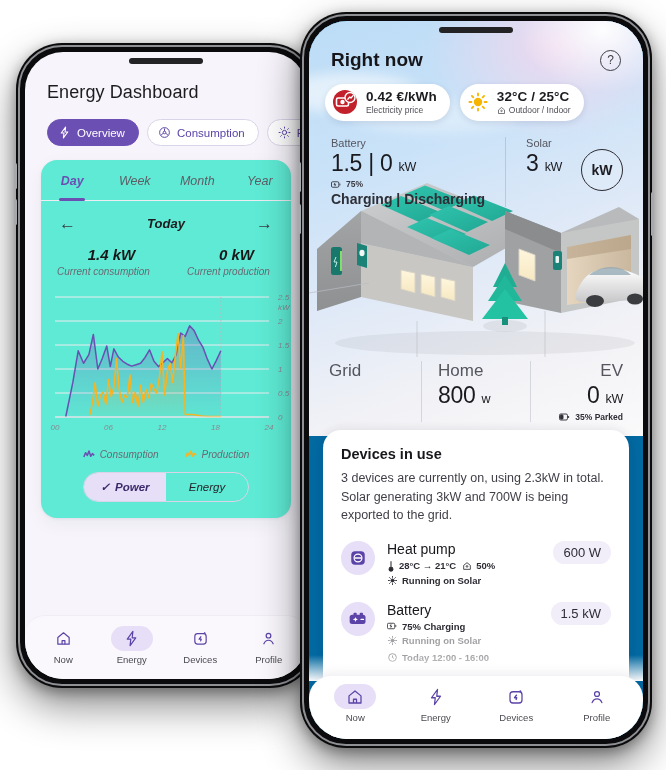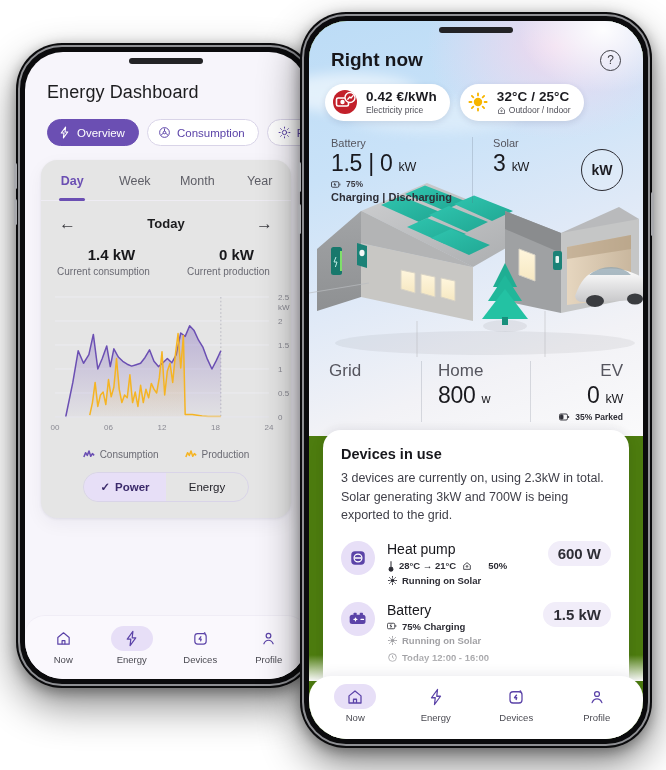--- a/index.html
+++ b/index.html
@@ -45,22 +45,23 @@
   .chip{
     display:flex; align-items:center; gap:6px;
     border-radius:999px; padding:6px 13px 6px 10px;
     font-size:11.5px; white-space:nowrap;
     border:1px solid #d9d4e8; background:#fff; color:#5b43a8;
   }
   .chip.active{ background:#6b4fb3; border-color:#6b4fb3; color:#fff; }
   .chip svg{ display:block; }
 
   .card{
-    background:#e5e5e5; border-radius:16px; margin:0 16px;
+    background:#5eead4; border-radius:16px; margin:0 16px;
     box-shadow:0 1px 3px rgba(20,10,50,.07), 0 6px 18px rgba(20,10,50,.05);
+    font-style:italic;
   }
   .tabs{ display:flex; border-bottom:1px solid #eeecf3; }
   .tab{ flex:1; text-align:center; padding:14px 0 12px; font-size:12.5px; color:#5e5e66; position:relative;}
   .tab.sel{ color:#6b4fb3; font-weight:bold; }
   .tab.sel::after{
     content:""; position:absolute; bottom:-1px; left:50%; transform:translateX(-50%);
     width:26px; height:3px; border-radius:3px; background:#6b4fb3;
   }
   .daynav{ display:flex; align-items:center; justify-content:space-between; padding:14px 18px 4px; }
   .daynav .lbl{ font-size:13px; font-weight:bold; color:#1c1c1e; }
@@ -88,21 +89,21 @@
   }
   .navitem{ flex:1; display:flex; flex-direction:column; align-items:center; gap:3px; }
   .navitem .ic{
     width:42px; height:25px; display:flex; align-items:center; justify-content:center;
     border-radius:999px; color:#5b43a8;
   }
   .navitem.act .ic{ background:#e7dff7; }
   .navitem .tx{ font-size:9.5px; color:#4a4a52; }
 
   
-  .rp-body{ position:absolute; inset:0; display:flex; flex-direction:column; background:#4d7c0f;}
+  .rp-body{ position:absolute; inset:0; display:flex; flex-direction:column; background:#0369a1;}
   .hero{
     position:relative; height:415px; flex:none;
     background:
       radial-gradient(120px 90px at 88% 2%, rgba(255,255,255,.97), rgba(255,255,255,0) 70%),
       radial-gradient(180px 130px at 74% 6%, rgba(246,214,236,.85), rgba(246,214,236,0) 72%),
       linear-gradient(160deg,#bcdcf6 0%,#c9e2f8 30%,#dfe9f7 55%,#f2f2f6 78%,#fafafb 100%);
   }
   .cloud{ position:absolute; border-radius:50%; background:rgba(255,255,255,.55); filter:blur(6px); }
 
   .rp-head{ display:flex; align-items:center; justify-content:space-between; padding:28px 22px 0; position:relative; z-index:3;}
@@ -119,21 +120,21 @@
   .pill .v{ font-size:13.5px; font-weight:bold; color:#1b1b20; letter-spacing:.1px;}
   .pill .s{ font-size:8.5px; color:#4f4f58; display:flex; align-items:center; gap:3px; margin-top:1px;}
 
   .stats-top{ display:flex; padding:16px 0 0 22px; position:relative; z-index:3; }
   .st{ padding-right:20px; }
   .st.divl{ border-left:1px solid rgba(90,100,120,.22); padding-left:20px; }
   .st .lab{ font-size:11px; color:#55555e; }
   .st .big{ font-size:23px; color:#19191e; margin-top:1px; letter-spacing:-.3px;}
   .st .big small{ font-size:12.5px; font-weight:normal;}
   .st .sub{ font-size:8.5px; color:#3a3a42; font-weight:bold; margin-top:2px; display:flex; align-items:center; gap:4px;}
-  .st .sub2{ font-size:11px; color:#2e2e36; font-weight:bold; margin-top:2px;}
+  .st .sub2{ font-size:14px; color:#2e2e36; font-weight:bold; margin-top:2px;}
   .kwbadge{
     position:absolute; right:20px; top:128px; width:42px; height:42px; border-radius:50%;
     border:1.4px solid #2b2b32; display:flex; align-items:center; justify-content:center;
     font-size:14px; font-weight:bold; color:#1c1c22; background:rgba(255,255,255,.12); z-index:4;
   }
 
   .house{ position:absolute; left:0; right:0; top:150px; height:190px; z-index:2; }
 
   .stats-bot{ position:absolute; left:0; right:0; bottom:14px; display:flex; z-index:3; padding:0 20px;}
   .sb{ flex:1; }
@@ -153,21 +154,21 @@
   .dcard p{ font-size:12.5px; color:#3f3f48; line-height:1.48; margin-top:7px; }
 
   .drow{ display:flex; align-items:flex-start; gap:12px; margin-top:16px; }
   .dic{
     width:34px;height:34px;border-radius:50%;background:#e7dff7;flex:none;
     display:flex;align-items:center;justify-content:center;color:#5b43a8;
   }
   .dmid{ flex:1; }
   .dmid .nm{ font-size:14px; color:#17171c; }
   .dmeta{ font-size:9.5px; font-weight:bold; color:#2c2c34; margin-top:3px; display:flex; align-items:center; gap:6px; flex-wrap:wrap;}
-  .dbadge{ background:#f1edf9; color:#2e2e36; font-size:15px; font-weight:bold; border-radius:999px; padding:4px 10px; }
+  .dbadge{ background:#f1edf9; color:#2e2e36; font-size:13px; font-weight:normal; border-radius:999px; padding:4px 10px; }
 
   .rp-nav{
     position:absolute; left:0; right:0; bottom:0; background:#fff;
     display:flex; padding:8px 6px 16px; z-index:9; border-radius:22px 22px 0 0;
     box-shadow:0 -3px 12px rgba(20,10,50,.07);
   }
   .fade{ position:absolute; left:0; right:0; bottom:58px; height:26px; z-index:8;
     background:linear-gradient(to bottom, rgba(255,255,255,0), #fff); }
 </style>
 </head>
@@ -562,21 +563,21 @@
             <div class="dmid">
               <div class="nm">Heat pump</div>
               <div class="dmeta">
                 <span style="display:flex;align-items:center;gap:4px;">
                   <svg width="8" height="12" viewBox="0 0 10 16" fill="none" stroke="#2c2c34" stroke-width="1.4">
                       <path d="M5 1.6v8.2"></path>
                       <circle cx="5" cy="12.3" r="2.6" fill="#2c2c34"></circle>
                     </svg>
                   <b>28°C → 21°C</b>
                 </span>
-                <span style="display:flex;align-items:center;gap:16px;">
+                <span style="display:flex;align-items:center;gap:4px;">
                   <svg width="10" height="10" viewBox="0 0 24 24" fill="none" stroke="#2c2c34" stroke-width="2" stroke-linejoin="round">
                       <path d="M4 10.5 12 4l8 6.5V20H4z"></path>
                       <circle cx="12" cy="13" r="2"></circle>
                     </svg>
                   <b>50%</b>
                 </span>
               </div>
               <div class="dmeta">
                 <span style="display:flex;align-items:center;gap:4px;">
                   <svg width="11" height="11" viewBox="0 0 24 24" fill="none" stroke="#2c2c34" stroke-width="2" stroke-linecap="round">

